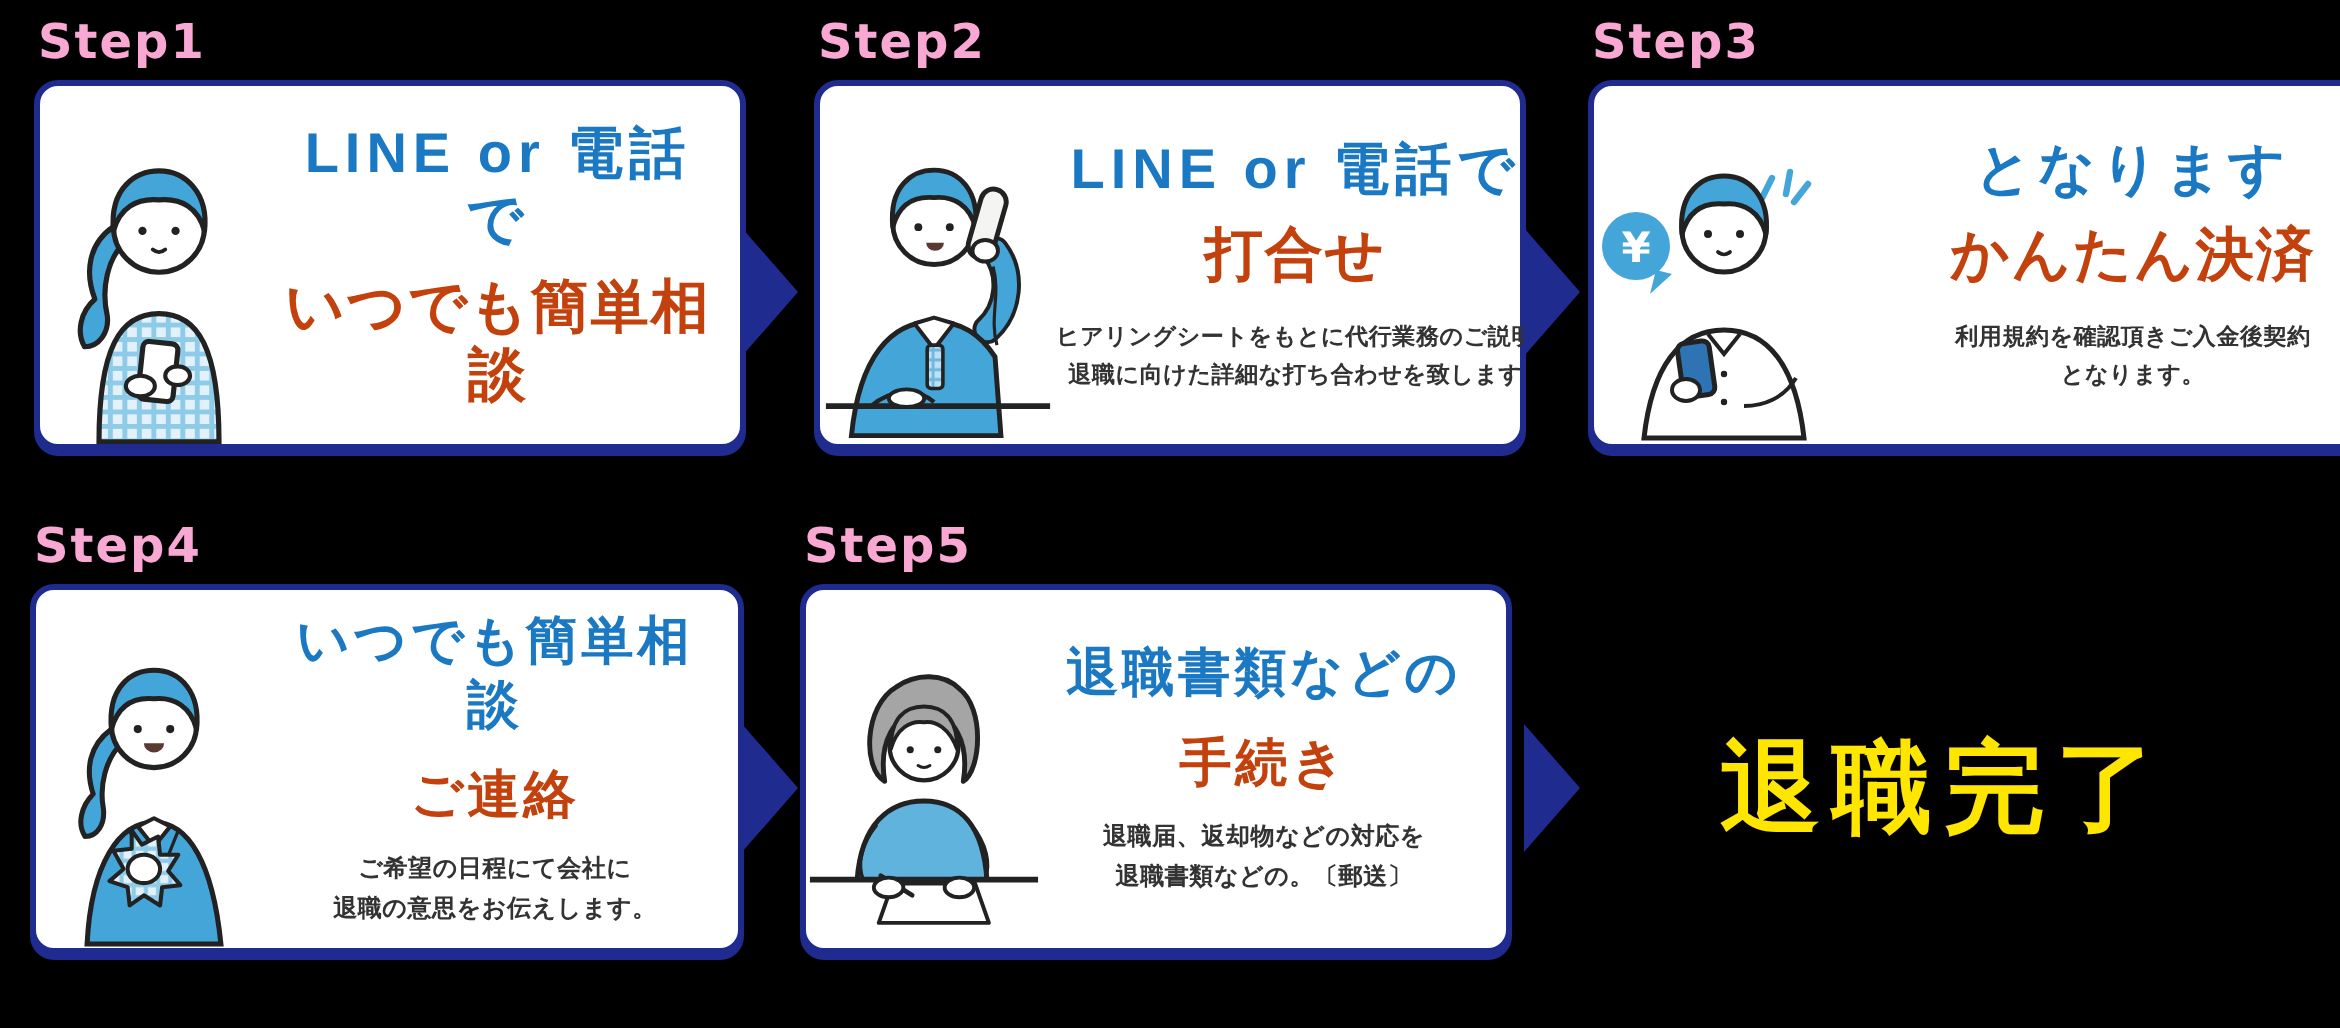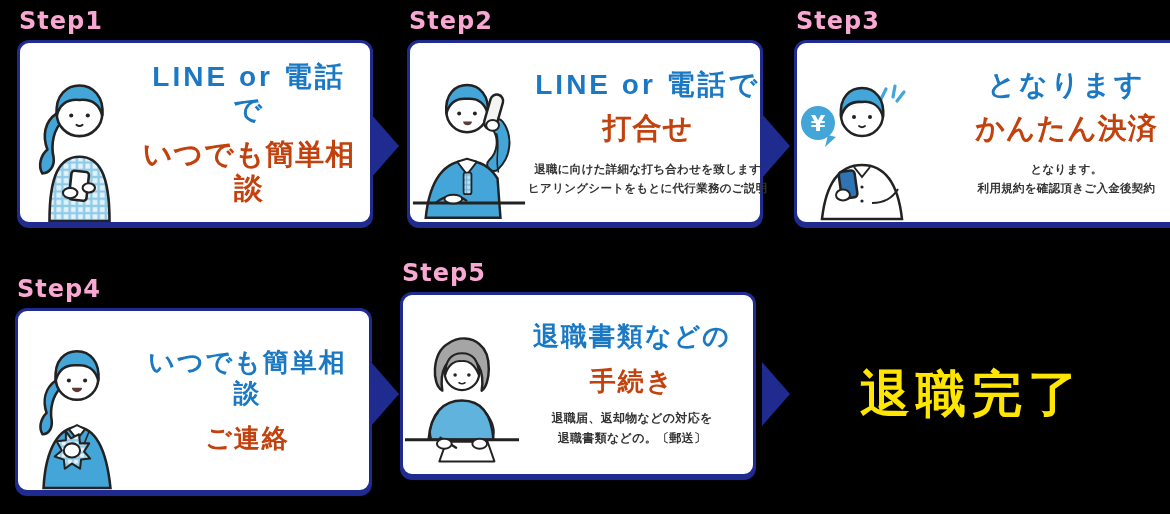--- a/index.html
+++ b/index.html
@@ -34,21 +34,21 @@
   }
   .final-goal{
     position:absolute;display:flex;align-items:center;justify-content:center;
     color:#ffe600;font-size:50px;font-weight:900;letter-spacing:6px;
     font-family:"DejaVu Sans","Liberation Sans",sans-serif;
   }
   
   #b1{left:17px;top:8px;width:356px;}
   #b2{left:407px;top:8px;width:356px;}
   #b3{left:794px;top:8px;width:423px;}
-  #b4{left:15px;top:260px;width:357px;margin-top:16px;}
+  #b4{left:15px;top:260px;width:357px;}
   #b5{left:400px;top:260px;width:356px;}
   #a1{left:371px;top:114px;}
   #a2{left:762px;top:114px;}
   #a3{left:371px;top:362px;}
   #a4{left:762px;top:362px;}
   #final{left:794px;top:301px;width:356px;height:186px;}
 </style>
 </head>
 <body>
 
@@ -112,22 +112,22 @@
           <rect x="54.5" y="100" width="8" height="22" rx="2" fill="url(#gg2)" stroke="#222" stroke-width="1.8"></rect>
           <path d="M3 131 H117" stroke="#222" stroke-width="3"></path>
           <path d="M26 131 C36 122 50 122 58 129" stroke="#222" stroke-width="2.2" fill="none"></path>
           <ellipse cx="44" cy="127" rx="9" ry="4.5" fill="#fff" stroke="#222" stroke-width="2"></ellipse>
         </svg>
       </div>
       <div class="texts">
         <div class="h1">LINE or 電話で</div>
         <div class="h2">打合せ</div>
         <div class="sub">
+          <div>ヒアリングシートをもとに代行業務のご説明</div>
           <div>退職に向けた詳細な打ち合わせを致します</div>
-          <div>ヒアリングシートをもとに代行業務のご説明</div>
         </div>
       </div>
     </div>
   </div>
 
   <div class="step-block" id="b3">
     <div class="step-label">Step3</div>
     <div class="card">
       <div class="illust" style="flex-basis:132px">
         <svg width="130" height="150" viewBox="0 0 130 148">
@@ -148,22 +148,22 @@
             <circle cx="64" cy="128" r="1.6" fill="#222"></circle>
           <path d="M100 116 C94 126 84 130 74 130" stroke="#222" stroke-width="2" fill="none"></path>
           <rect x="42" y="98" width="16" height="27" rx="3.5" fill="#2e74b5" stroke="#222" stroke-width="2.5" transform="rotate(-8 50 111)"></rect>
           <ellipse cx="45" cy="122" rx="7" ry="5.5" fill="#fff" stroke="#222" stroke-width="2"></ellipse>
         </svg>
       </div>
       <div class="texts">
         <div class="h1" style="font-weight:800">となります</div>
         <div class="h2">かんたん決済</div>
         <div class="sub">
+          <div>利用規約を確認頂きご入金後契約</div>
           <div>となります。</div>
-          <div>利用規約を確認頂きご入金後契約</div>
         </div>
       </div>
     </div>
   </div>
 
   <div class="step-block" id="b4">
     <div class="step-label">Step4</div>
     <div class="card">
       <div class="illust">
         <svg width="112" height="150" viewBox="0 0 110 148">
@@ -182,20 +182,24 @@
           <path d="M22 146 C24 106 38 86 55 86 C72 86 84 106 88 146 Z" fill="#44a5d9" stroke="#222" stroke-width="2.5"></path>
           <path d="M47 88 L55 98 L63 88 L55 84 Z" fill="#fff" stroke="#222" stroke-width="2" stroke-linejoin="round"></path>
           <path d="M43 90 L51 110 M67 90 L59 110" stroke="#222" stroke-width="1.6" fill="none"></path>
           <polygon points="44,90 49,97 57,93 58,102 67,102 62,110 68,117 59,118 58,127 50,122 43,127 42,118 33,115 40,109 35,100 44,99" fill="url(#gg4)" stroke="#222" stroke-width="2" stroke-linejoin="round"></polygon>
           <ellipse cx="50" cy="109" rx="8" ry="7" fill="#fff" stroke="#222" stroke-width="2"></ellipse>
         </svg>
       </div>
       <div class="texts t-equal">
         <div class="h1">いつでも簡単相談</div>
         <div class="h2">ご連絡</div>
+        <div class="sub">
+          <div>ご希望の日程にて会社に</div>
+          <div>退職の意思をお伝えします。</div>
+        </div>
       </div>
     </div>
   </div>
 
   <div class="step-block" id="b5">
     <div class="step-label">Step5</div>
     <div class="card">
       <div class="illust">
         <svg width="120" height="150" viewBox="0 0 120 145">
           <path d="M40 64 C29 58 29 26 46 16 C56 9 70 9 78 17 C91 27 89 58 80 64 C83 45 76 29 60 29 C44 29 37 45 40 64 Z" fill="#a5a5a5" stroke="#222" stroke-width="2.5" stroke-linejoin="round"></path>

